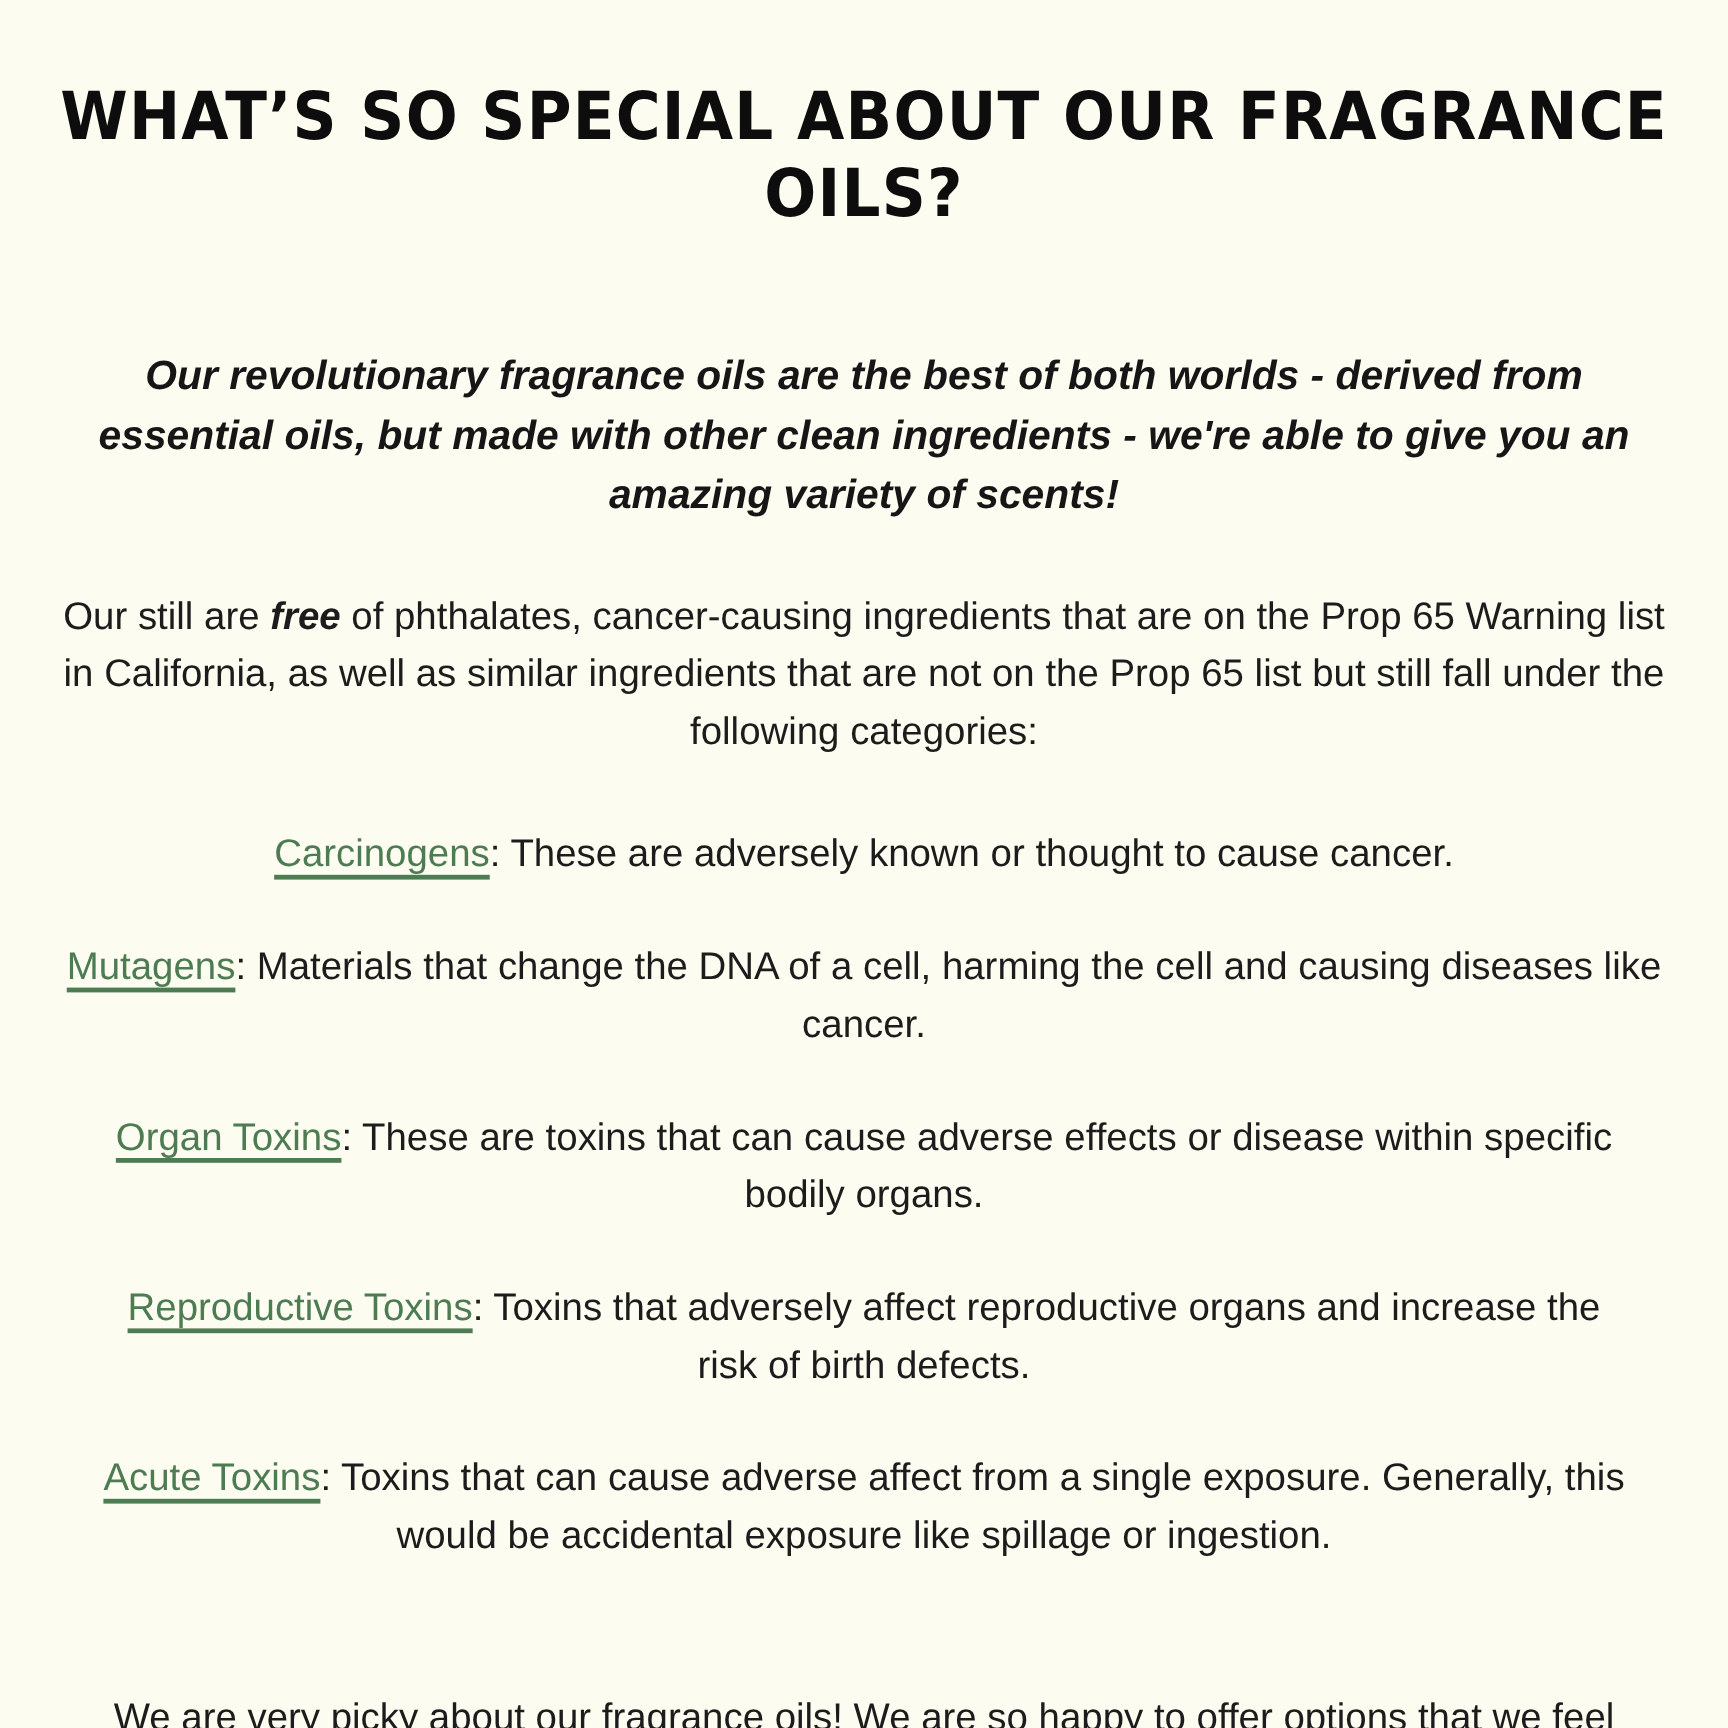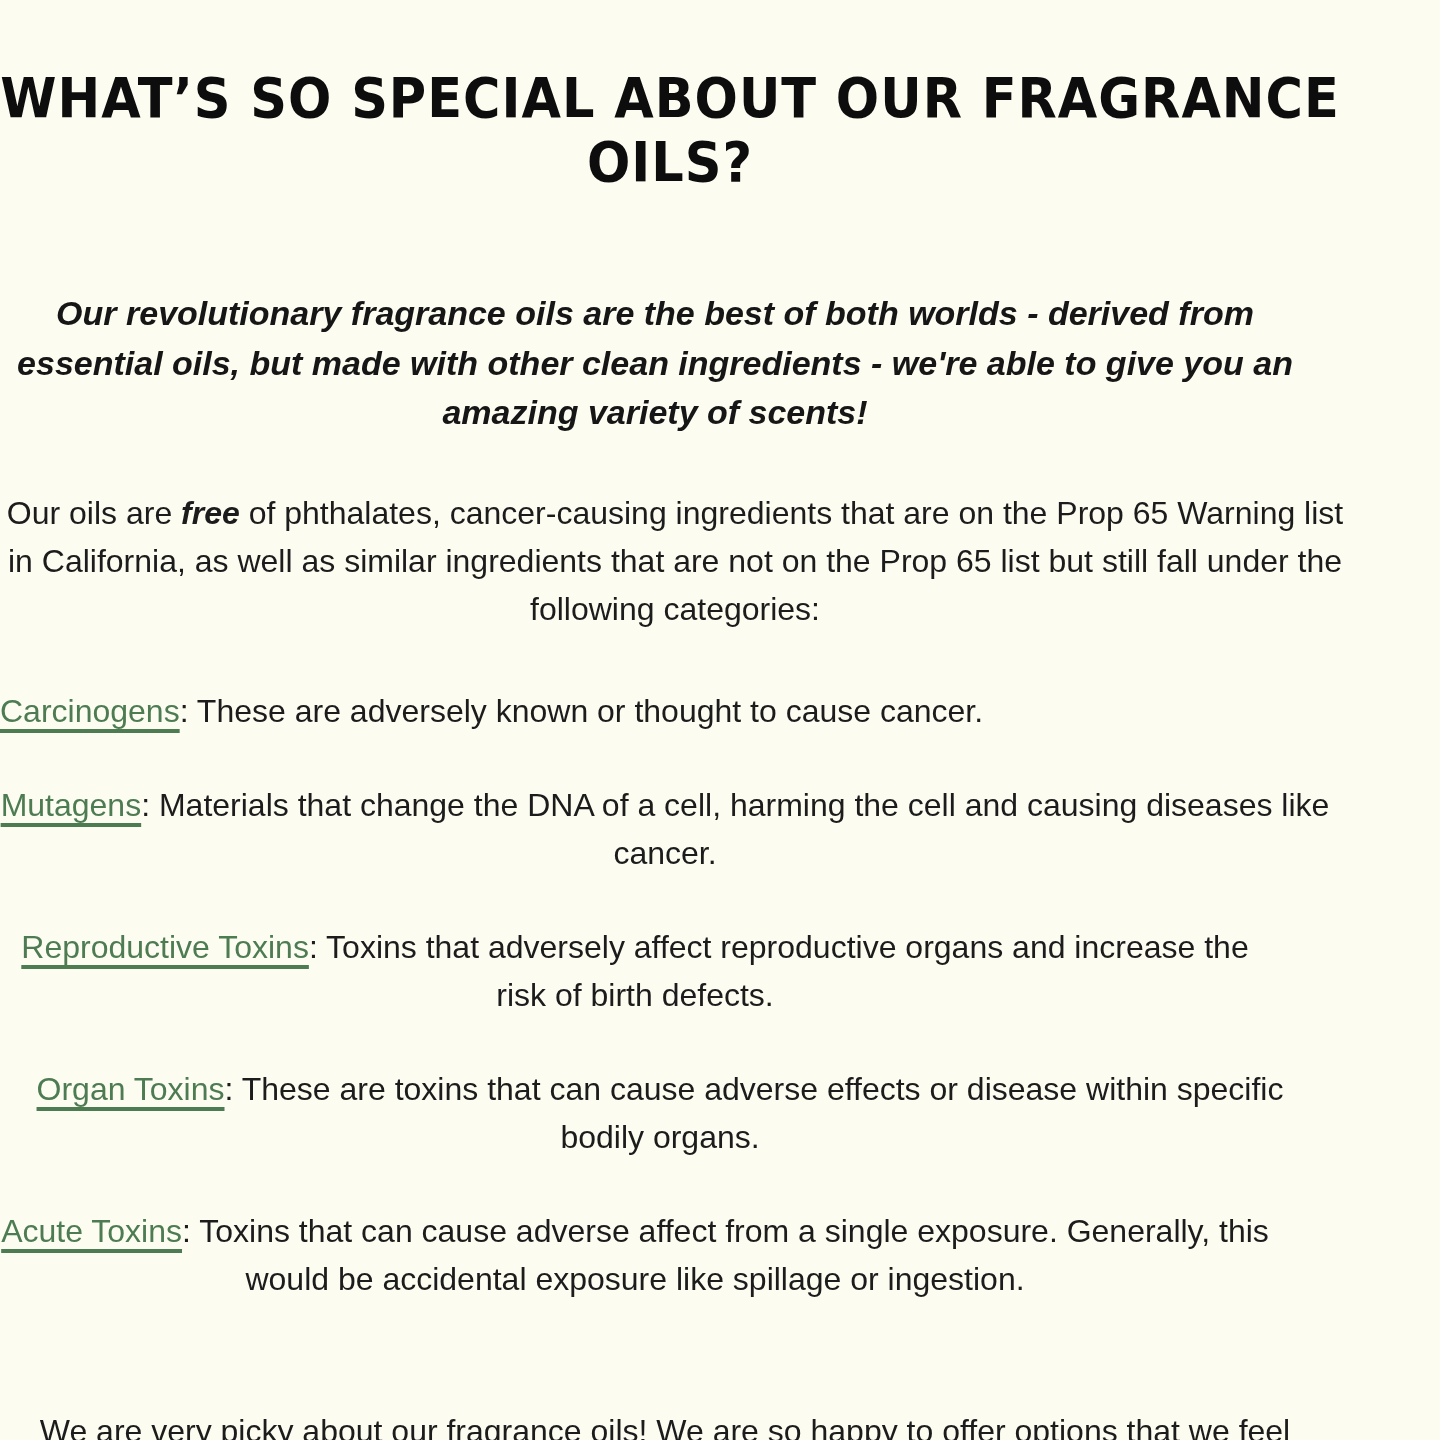--- a/index.html
+++ b/index.html
@@ -14,21 +14,21 @@
     font-family: "Liberation Sans", sans-serif;
     color: #1c1c1c;
   }
   .canvas {
     width: 1440px;
     height: 1440px;
     box-sizing: border-box;
     padding-top: 72px;
     display: flex;
     flex-direction: column;
-    align-items: flex-start;
+    align-items: center;
     text-align: center;
   }
   .title {
     font-family: "DejaVu Sans", "Liberation Sans", sans-serif;
     font-weight: 800;
     font-size: 51px;
     letter-spacing: 1px;
     color: #0d0d0d;
     max-width: 1340px;
     line-height: 1.15;
@@ -78,27 +78,27 @@
 </style>
 </head>
 <body>
 
 <div class="canvas">
 
   <h1 class="title">WHAT’S SO SPECIAL ABOUT OUR FRAGRANCE OILS?</h1>
 
   <p class="intro">Our revolutionary fragrance oils are the best of both worlds - derived from essential oils, but made with other clean ingredients - we're able to give you an amazing variety of scents!</p>
 
-  <p class="body-par"><span>Our oils are </span><span class="bold">free</span><span> of phthalates, cancer-causing ingredients that are on the Prop 65 Warning list in California, as well as similar ingredients that are not on the Prop 65 list but still fall under the following categories:</span></p>
+  <p class="body-par"><span>Our still are </span><span class="bold">free</span><span> of phthalates, cancer-causing ingredients that are on the Prop 65 Warning list in California, as well as similar ingredients that are not on the Prop 65 list but still fall under the following categories:</span></p>
 
   <p class="category cat-carcinogens"><span class="term">Carcinogens</span><span>: These are adversely known or thought to cause cancer.</span></p>
 
   <p class="category cat-mutagens"><span class="term">Mutagens</span><span>: Materials that change the DNA of a cell, harming the cell and causing diseases like cancer.</span></p>
 
+  <p class="category cat-organ"><span class="term">Organ Toxins</span><span>: These are toxins that can cause adverse effects or disease within specific bodily organs.</span></p>
+
   <p class="category cat-reproductive"><span class="term">Reproductive Toxins</span><span>: Toxins that adversely affect reproductive organs and increase the risk of birth defects.</span></p>
-
-  <p class="category cat-organ"><span class="term">Organ Toxins</span><span>: These are toxins that can cause adverse effects or disease within specific bodily organs.</span></p>
 
   <p class="category cat-acute"><span class="term">Acute Toxins</span><span>: Toxins that can cause adverse affect from a single exposure. Generally, this would be accidental exposure like spillage or ingestion.</span></p>
 
   <p class="closing">We are very picky about our fragrance oils! We are so happy to offer options that we feel comfortable using everyday!</p>
 
 </div>
 
 </body></html>

